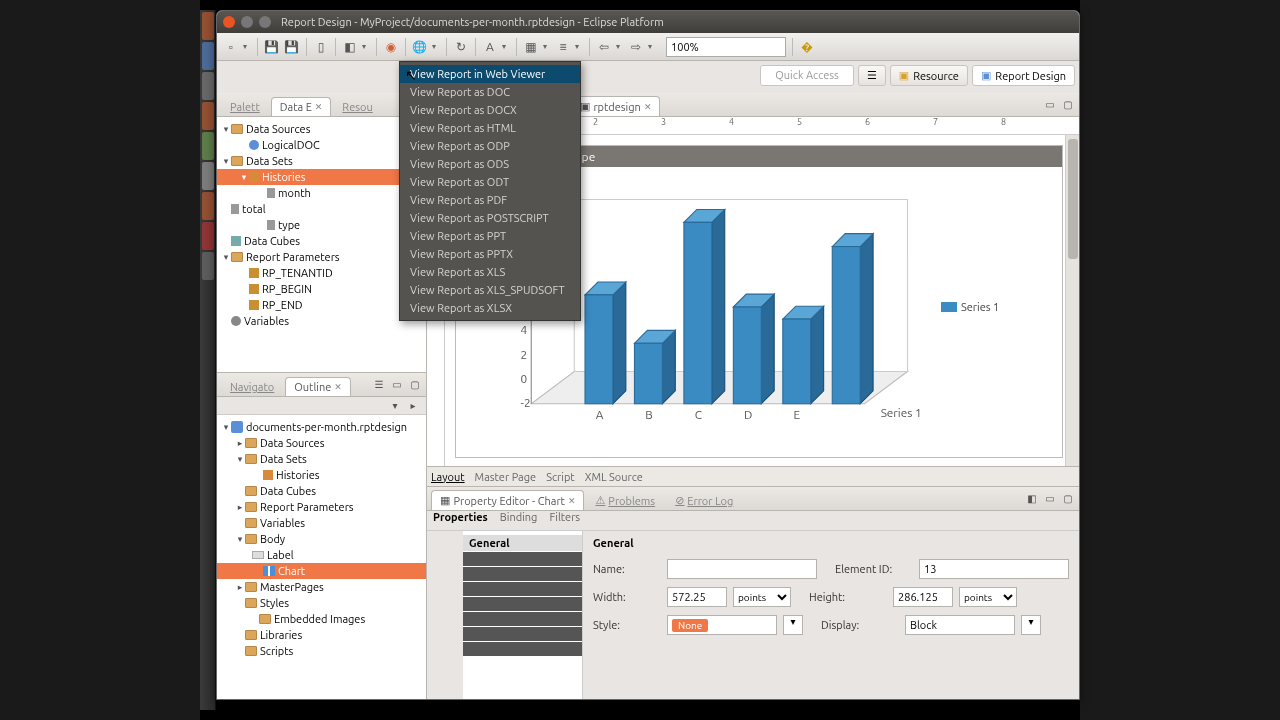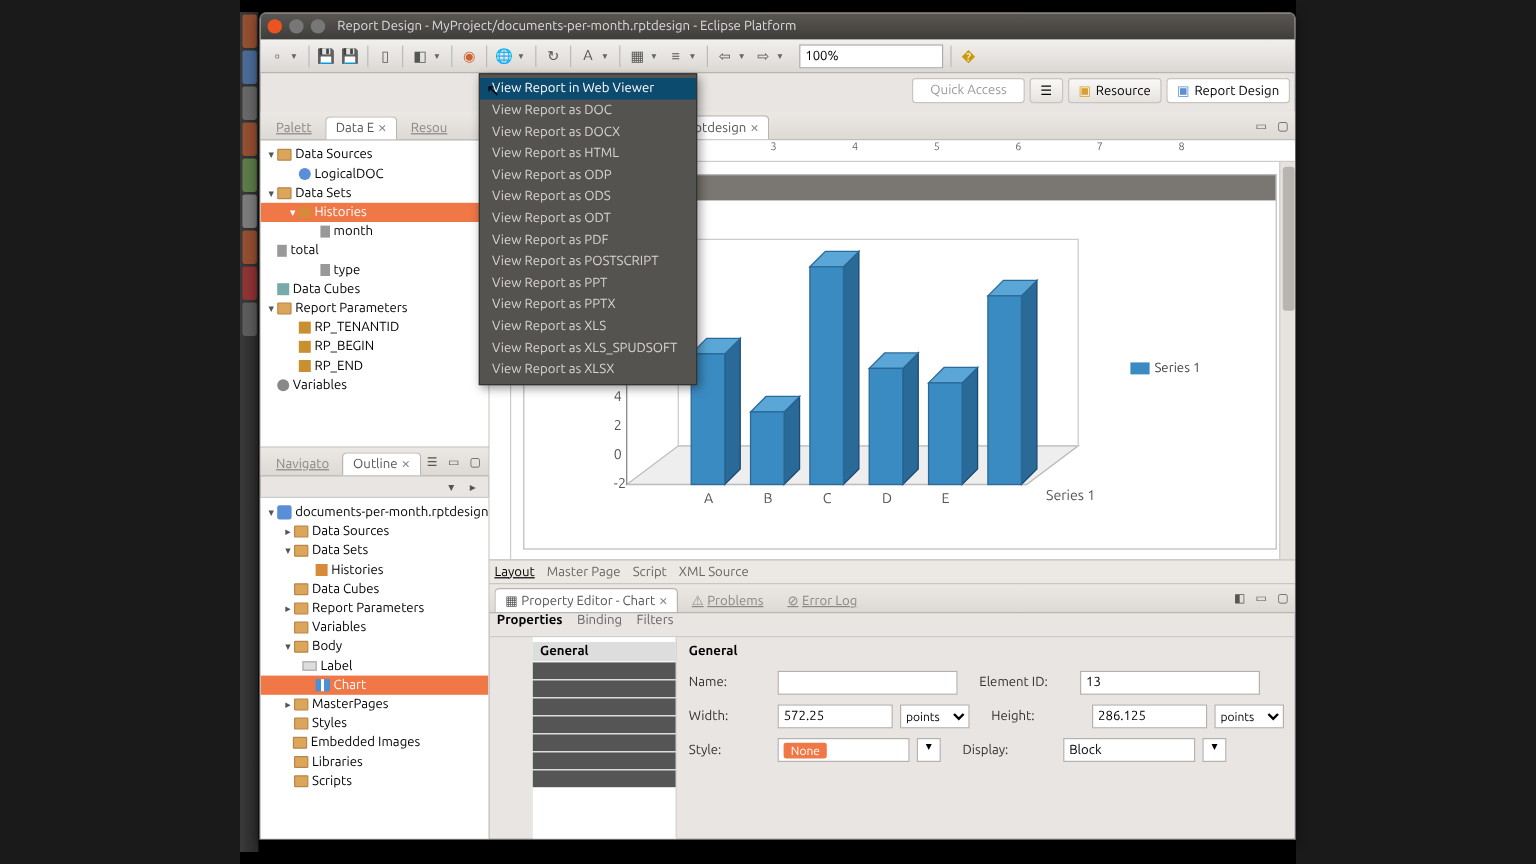--- a/index.html
+++ b/index.html
@@ -84,21 +84,21 @@
 .prop-left-list { width: 120px; border-right: 1px solid #ccc; background: #fff; padding-top: 4px; }
 .prop-left-list .cat { padding: 2px 6px; font-size: 11px; }
 .prop-left-list .cat.sel { background: #ddd; font-weight: bold; }
 .prop-left-list .cat.dark { background: #555; color: #ddd; height: 14px; margin-top: 1px; }
 .prop-form { flex: 1; padding: 6px 10px; }
 .prop-form h4 { font-size: 11px; font-weight: bold; margin-bottom: 6px; }
 .prop-row { display: flex; align-items: center; gap: 6px; height: 28px; }
 .prop-row label { width: 68px; font-size: 11px; color: #333; }
 .prop-input { border: 1px solid #b5b1ad; background: #fff; padding: 2px 4px; font-size: 11px; height: 20px; }
 .prop-input.wide { width: 150px; }
-.prop-input.mid { width: 96px; }
+.prop-input.mid { width: 60px; }
 .unit-sel { width: 58px; height: 20px; font-size: 10px; border: 1px solid #b5b1ad; background: #fff; }
 .style-none { display: inline-block; background: #f07746; color: #fff; padding: 1px 6px; border-radius: 2px; font-size: 10px; }
 
 
 .dropdown-menu { position: absolute; left: 182px; top: 50px; width: 182px; background: #555350; border: 1px solid #333; box-shadow: 2px 3px 8px rgba(0,0,0,.4); z-index: 500; padding: 3px 0; }
 .dropdown-menu .mi { padding: 3px 10px; font-size: 11px; color: #d8d5d1; cursor: pointer; white-space: nowrap; }
 .dropdown-menu .mi.hover { background: #0c4a6e; color: #fff; }
 .cursor-arrow { position: absolute; left: 188px; top: 56px; z-index: 600; font-size: 14px; color: #000; pointer-events: none; }
 
 .sb-v { position:absolute; right:0; top:18px; bottom:0; width:14px; background:#e6e3df; border-left:1px solid #ccc;}
@@ -336,21 +336,21 @@
           <div class="tree-row" style="padding-left:18px">
               <span class="tw">▸</span>
               <span class="ti folder"></span>
               <span>MasterPages</span>
             </div>
           <div class="tree-row" style="padding-left:18px">
               <span class="tw"></span>
               <span class="ti folder"></span>
               <span>Styles</span>
             </div>
-          <div class="tree-row" style="padding-left:17px">
+          <div class="tree-row" style="padding-left:32px">
               <span class="tw"></span>
               <span class="ti folder"></span>
               <span>Embedded Images</span>
             </div>
           <div class="tree-row" style="padding-left:18px">
               <span class="tw"></span>
               <span class="ti folder"></span>
               <span>Libraries</span>
             </div>
           <div class="tree-row" style="padding-left:18px">

